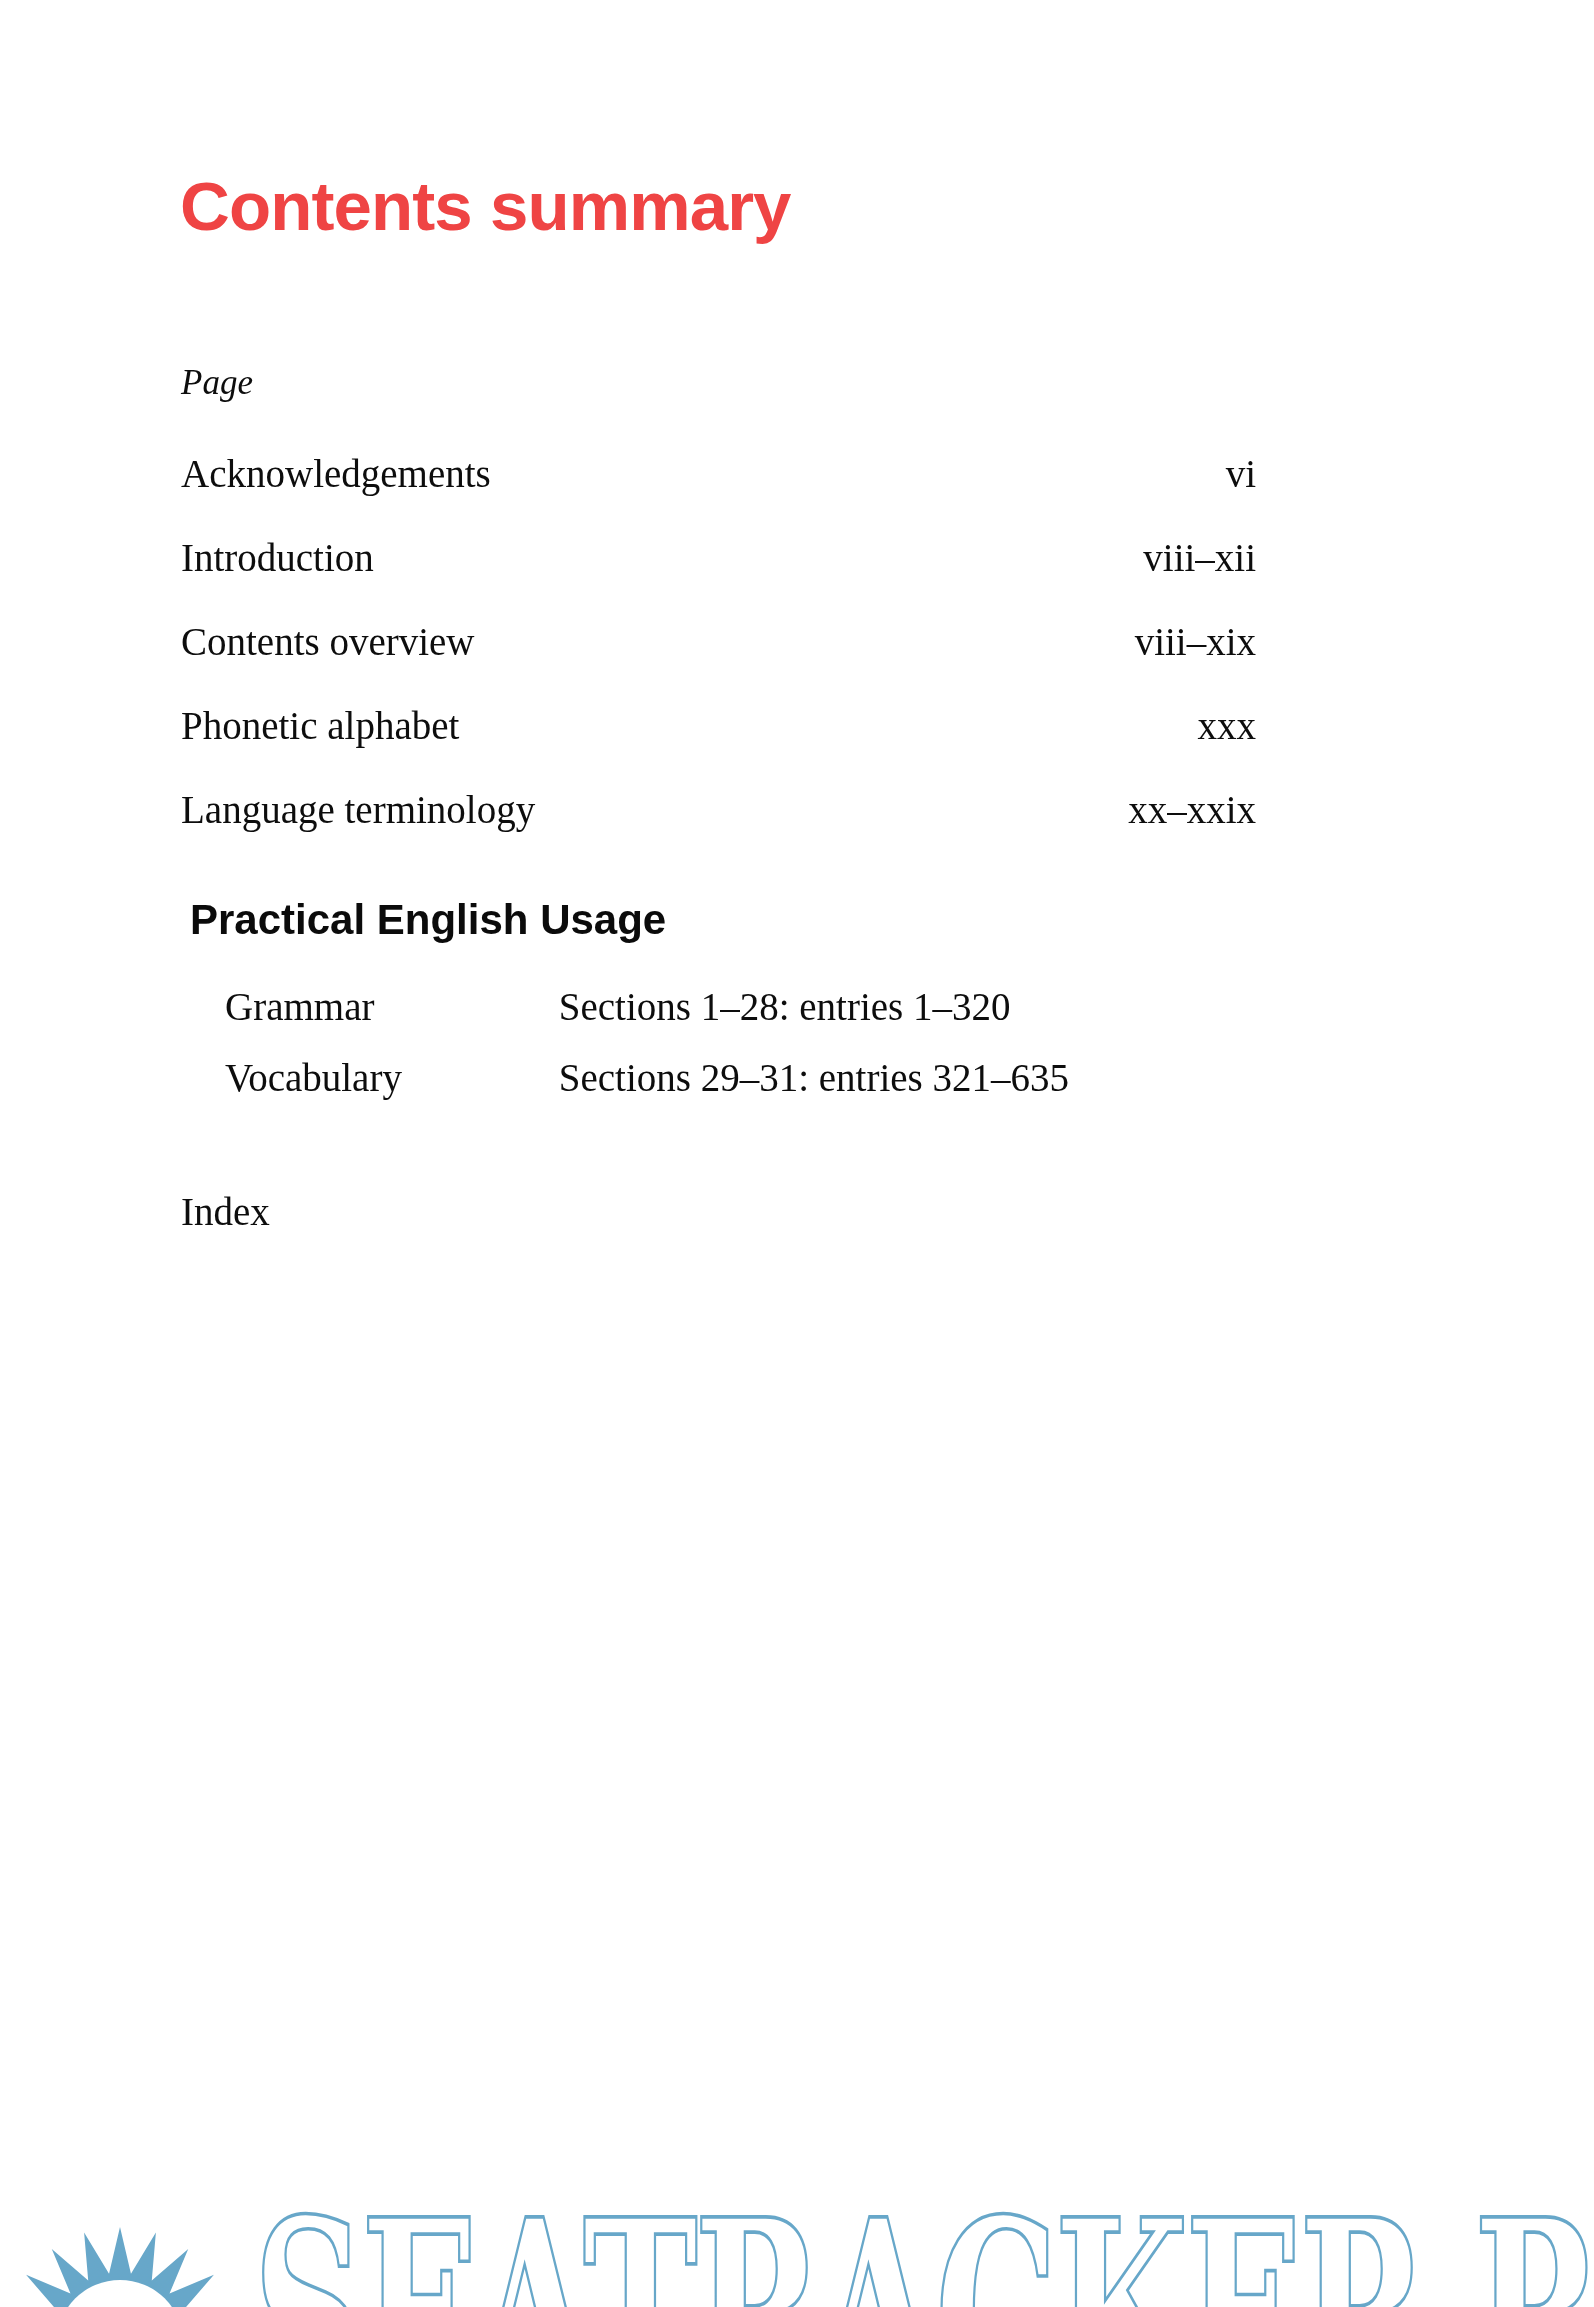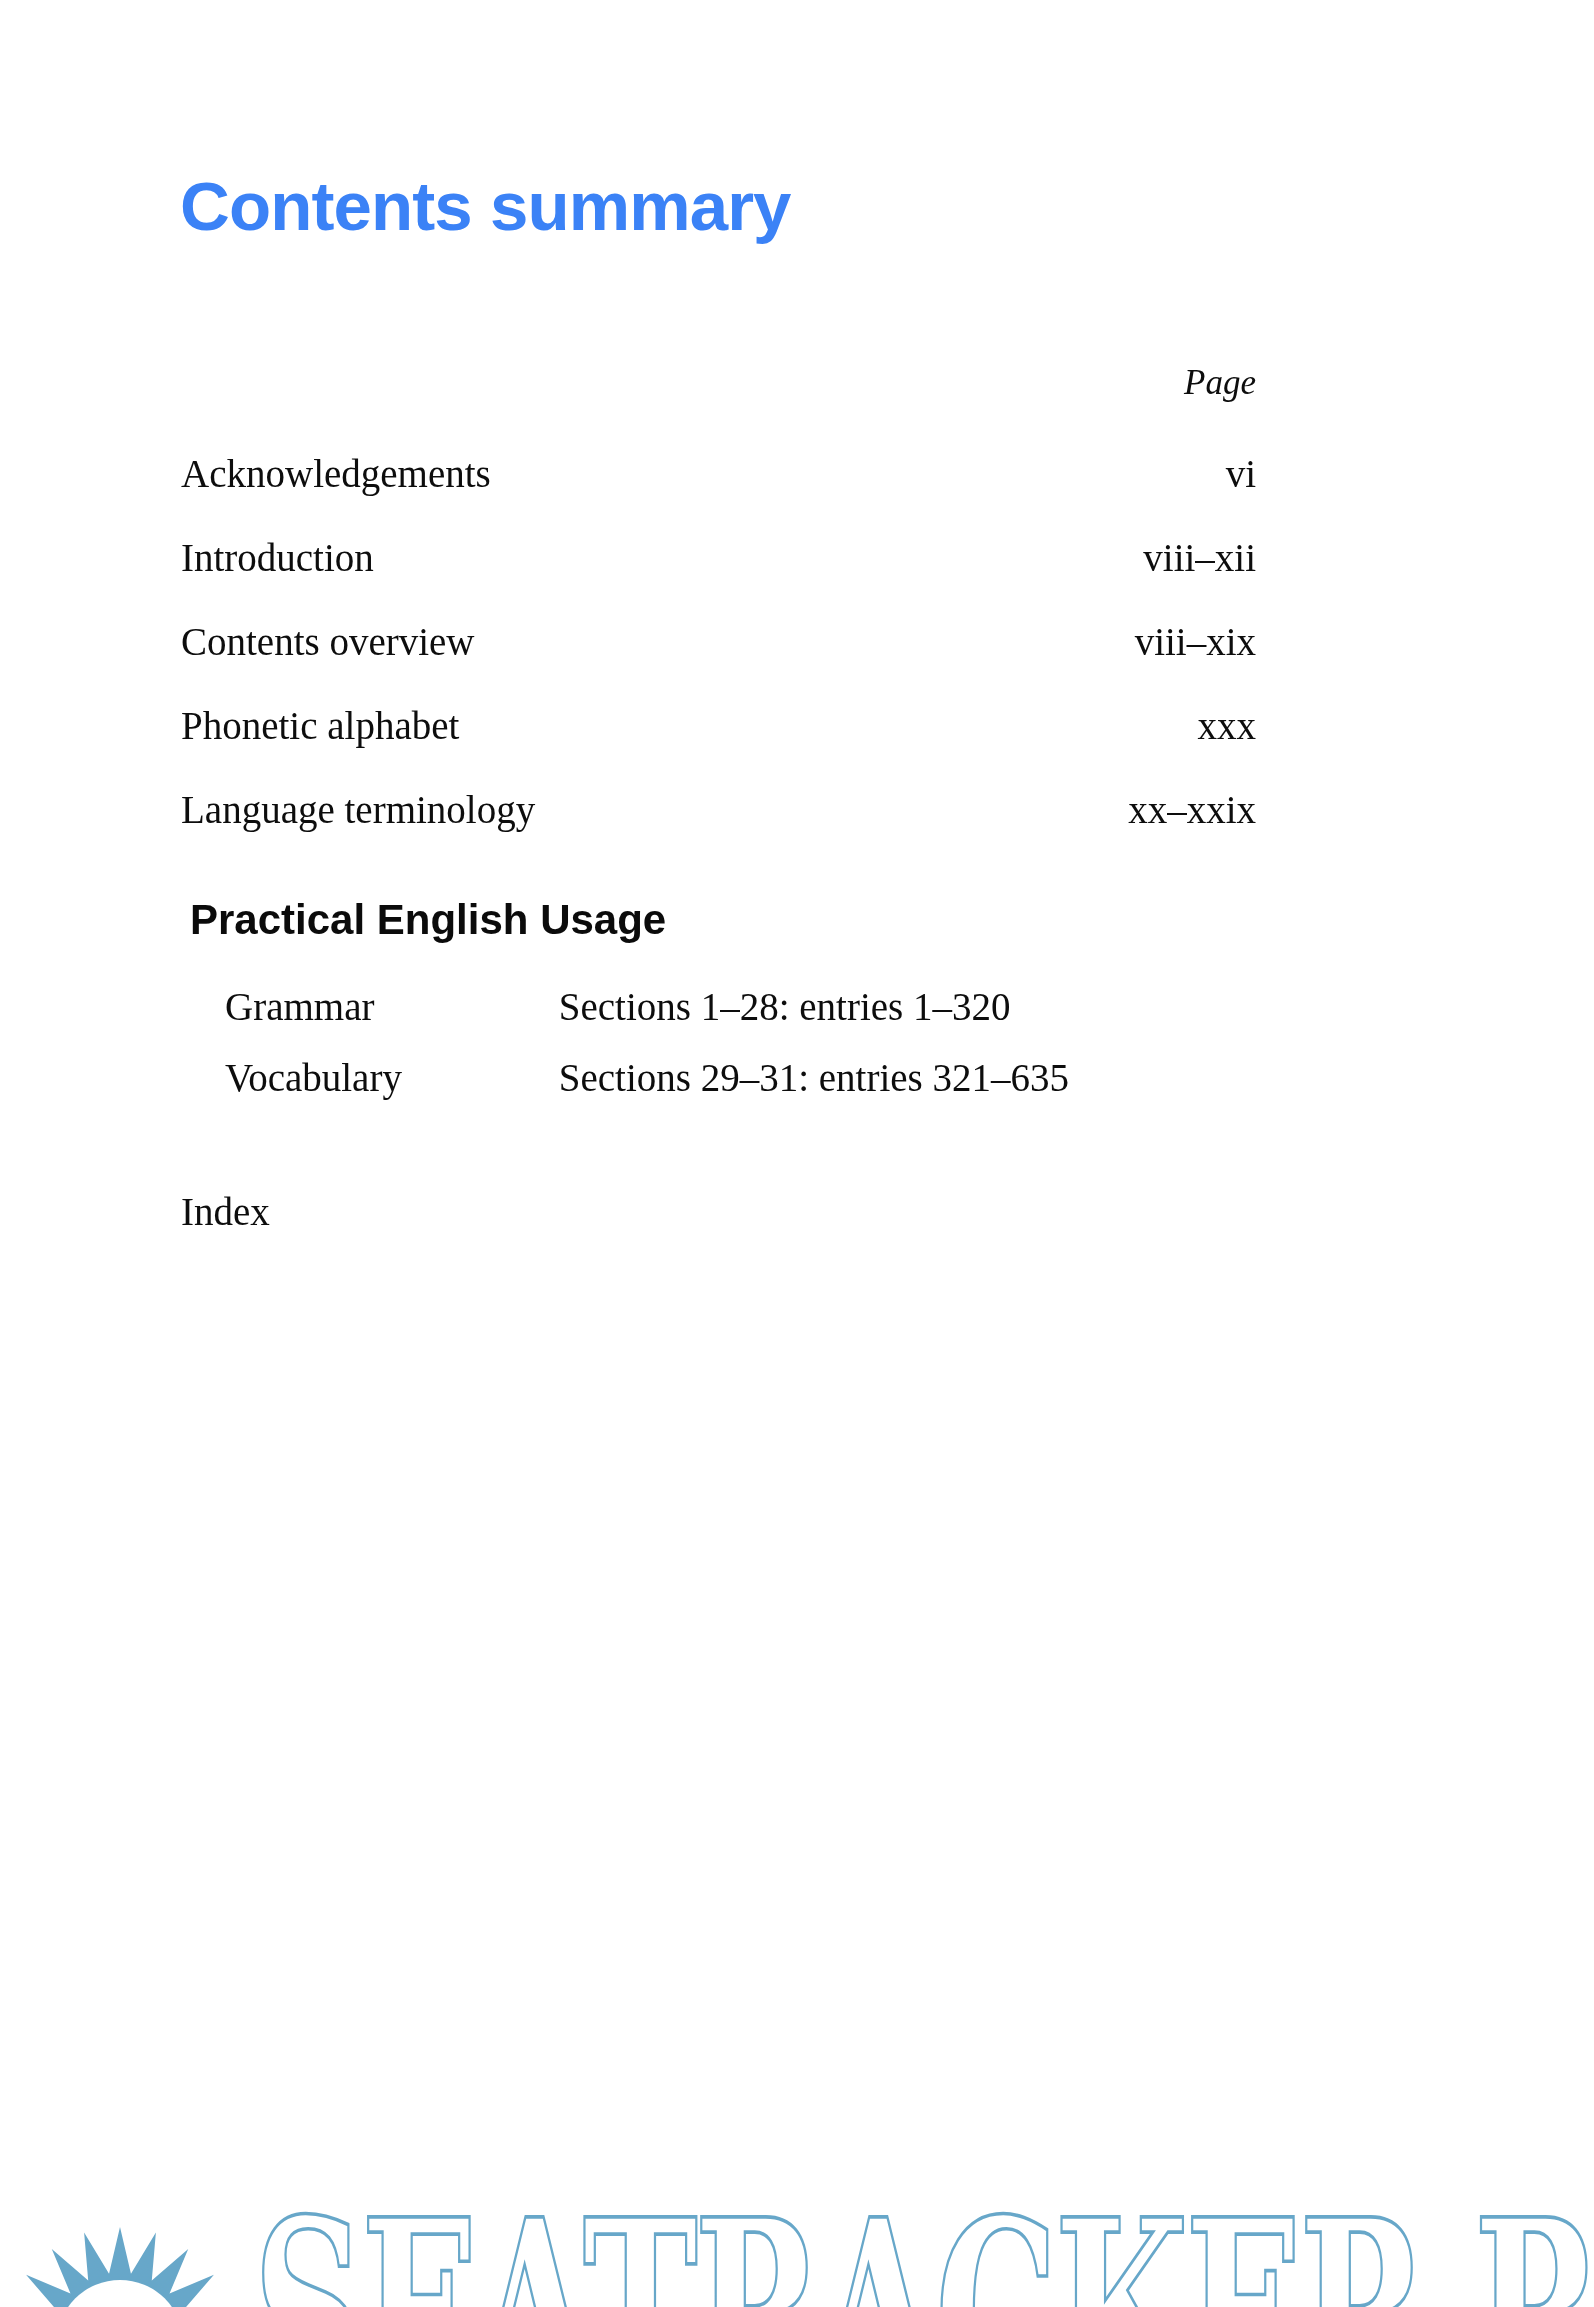--- a/index.html
+++ b/index.html
@@ -15,33 +15,33 @@
 
   
   .title {
     position: absolute;
     left: 180px;
     top: 167px;
     font-family: "Liberation Sans", sans-serif;
     font-weight: 600;
     font-size: 69px;
     letter-spacing: -0.9px;
-    color: #3b82f6;
+    color: #ef4444;
     white-space: nowrap;
   }
 
   
   .toc {
     position: absolute;
     left: 181px;
     top: 365px;
     width: 1075px;
   }
   .toc-page-header {
-    text-align: right;
+    text-align: left;
     font-style: italic;
     font-size: 35px;
     line-height: 1;
     margin-bottom: 54px;
   }
   .toc-row {
     display: flex;
     justify-content: space-between;
     align-items: flex-end;
     font-size: 39px;

